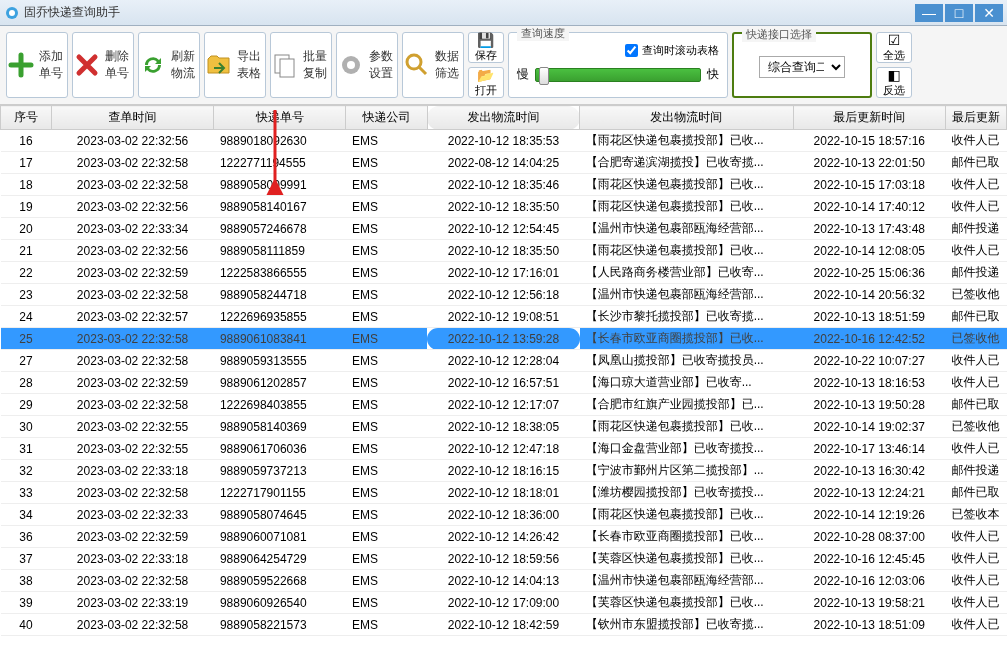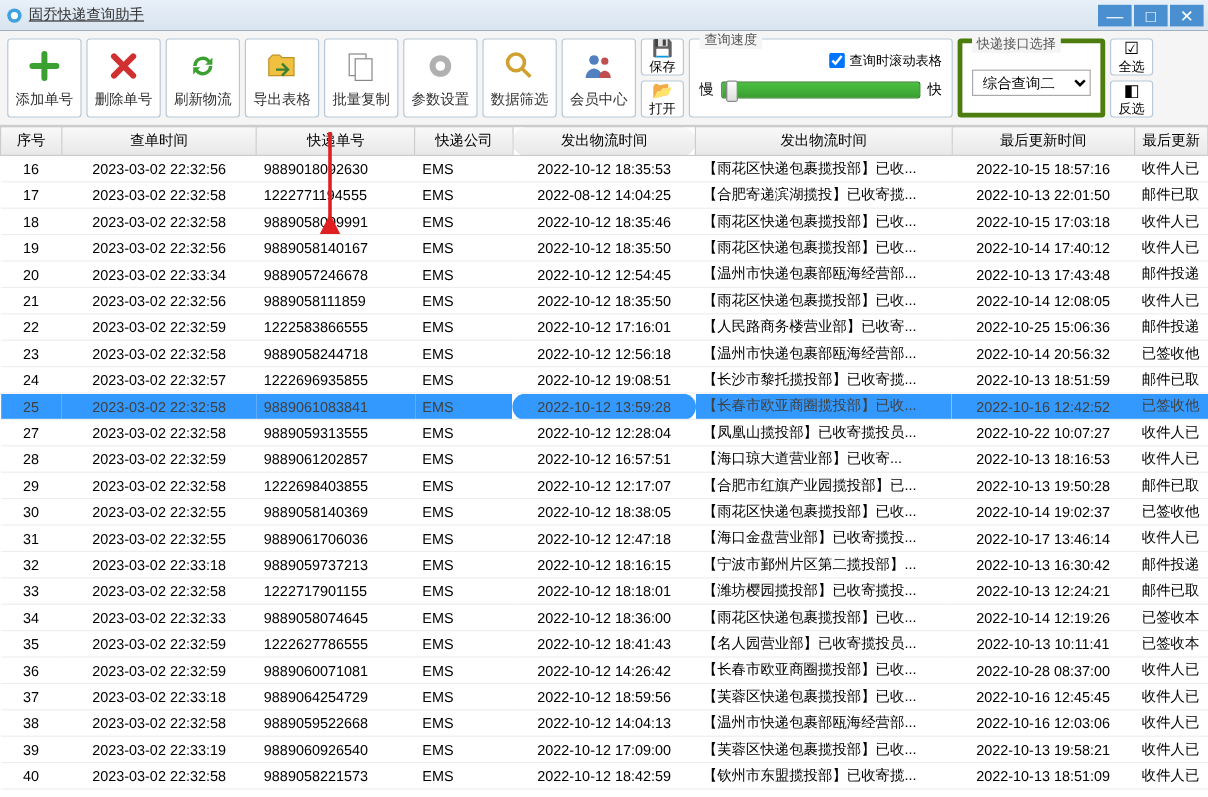--- a/index.html
+++ b/index.html
@@ -1,40 +1,40 @@
 <!DOCTYPE html>
 <html><head>
   <meta charset="utf-8">
   <style>
     * { margin: 0; padding: 0; box-sizing: border-box; }
     body { font-family: "Microsoft YaHei", SimSun, Arial, sans-serif; font-size: 12px; background: #fff; overflow: hidden; }
     
     .title-bar { background: linear-gradient(#e8f0f8, #d8e4f0); height: 26px; display: flex; align-items: center; padding: 0 4px; border-bottom: 1px solid #a0b0c0; }
     .title-icon { width: 16px; height: 16px; margin-right: 4px; display: flex; align-items: center; justify-content: center; }
-    .title-text { flex: 1; font-size: 12px; color: #333; text-decoration: underline; }
+    .title-text { flex: 1; font-size: 12px; color: #333; }
     .win-btns { display: flex; gap: 2px; }
     .win-btn { width: 28px; height: 18px; background: #4a90d0; color: #fff; display: flex; align-items: center; justify-content: center; font-size: 14px; cursor: pointer; }
     .win-btn.close { background: #4a90d0; }
     
     .toolbar { background: #f5f5f5; padding: 6px; display: flex; gap: 4px; border-bottom: 1px solid #ccc; align-items: flex-start; }
-    .tb-btn { width: 62px; height: 66px; background: #fff; border: 1px solid #b8c8d8; border-radius: 3px; display: flex; flex-direction: column; align-items: center; justify-content: center; cursor: pointer; gap: 4px; }
+    .tb-btn { width: 62px; height: 66px; background: #fff; border: 1px solid #b8c8d8; border-radius: 3px; display: flex; flex-direction: row; align-items: center; justify-content: center; cursor: pointer; gap: 4px; }
     .tb-icon { width: 32px; height: 32px; display: flex; align-items: center; justify-content: center; font-size: 24px; }
     .tb-label { font-size: 12px; color: #333; }
     .tb-narrow { width: 36px; height: 66px; display: flex; flex-direction: column; justify-content: space-between; }
     .tb-mini { height: 31px; border: 1px solid #b8c8d8; background: #fff; border-radius: 3px; display: flex; flex-direction: column; align-items: center; justify-content: center; cursor: pointer; font-size: 11px; }
     .tb-mini-icon { font-size: 14px; }
     
     .speed-box { border: 1px solid #b8c8d8; border-radius: 3px; padding: 2px 8px; width: 220px; height: 66px; background: #fff; position: relative; }
     .speed-title { position: absolute; top: -7px; left: 8px; background: #f5f5f5; padding: 0 4px; font-size: 11px; color: #555; }
     .speed-check { display: flex; align-items: center; justify-content: flex-end; margin-top: 8px; gap: 4px; font-size: 11px; }
     .speed-slider { display: flex; align-items: center; gap: 6px; margin-top: 8px; }
     .slider-track { flex: 1; height: 14px; background: linear-gradient(#4ac040, #3aa030); border: 1px solid #2a8020; border-radius: 2px; position: relative; }
     .slider-thumb { position: absolute; left: 3px; top: -2px; width: 10px; height: 18px; background: linear-gradient(#fff, #ddd); border: 1px solid #888; border-radius: 2px; }
     
-    .iface-box { border: 4px solid #4d7c0f; border-radius: 3px; padding: 2px 8px; width: 123px; height: 66px; background: #fff; position: relative; }
+    .iface-box { border: 2px solid #4d7c0f; border-radius: 3px; padding: 2px 25px; width: 140px; height: 66px; background: #fff; position: relative; }
     .iface-title { position: absolute; top: -7px; left: 8px; background: #f5f5f5; padding: 0 4px; font-size: 11px; color: #555; }
     .iface-select { margin-top: 20px; width: 100%; height: 22px; border: 1px solid #aaa; font-size: 12px; padding: 0 4px; background: #fff; }
     
     .table-wrap { overflow: auto; height: calc(664px - 26px - 80px); position: relative; }
     .arrow-overlay { position: absolute; left: 265px; top: 0; width: 20px; height: 90px; pointer-events: none; z-index: 10; }
     
     table { border-collapse: collapse; width: 100%; table-layout: fixed; }
     th { background: linear-gradient(#f8f8f8, #e8e8e8); border: 1px solid #ccc; padding: 0 6px; font-weight: normal; font-size: 12px; text-align: center; height: 24px; white-space: nowrap; overflow: hidden; }
     td { border-bottom: 1px solid #eee; padding: 2px 6px; font-size: 12px; height: 19px; white-space: nowrap; overflow: hidden; text-overflow: ellipsis; }
     tr.selected td { background: #3399ff; color: #404040; }
@@ -119,31 +119,20 @@
     <span class="tb-label">参数设置</span>
   </div>
   <div class="tb-btn">
     <span class="tb-icon">
         <svg width="28" height="28">
           <circle cx="11" cy="11" r="7" fill="none" stroke="#d0a030" stroke-width="3"></circle>
           <path d="M16 16l7 7" stroke="#d0a030" stroke-width="3"></path>
         </svg>
       </span>
     <span class="tb-label">数据筛选</span>
-  </div>
-  <div class="tb-btn">
-    <span class="tb-icon">
-        <svg width="28" height="28">
-          <circle cx="10" cy="9" r="4" fill="#5080c0"></circle>
-          <path d="M3 24c0-5 4-8 7-8s7 3 7 8z" fill="#5080c0"></path>
-          <circle cx="19" cy="10" r="3" fill="#c05050"></circle>
-          <path d="M14 24c0-4 3-6 5-6s5 2 5 6z" fill="#c05050"></path>
-        </svg>
-      </span>
-    <span class="tb-label">会员中心</span>
   </div>
   <div class="tb-narrow">
     <div class="tb-mini">
         <span class="tb-mini-icon">💾</span>
         <span>保存</span>
       </div>
     <div class="tb-mini">
         <span class="tb-mini-icon">📂</span>
         <span>打开</span>
       </div>
@@ -380,30 +369,20 @@
           <td class="col-seq">34</td>
           <td class="col-qtime">2023-03-02 22:32:33</td>
           <td class="col-trackno">9889058074645</td>
           <td class="col-company">EMS</td>
           <td class="col-shiptime">2022-10-12 18:36:00</td>
           <td class="col-shipinfo">【雨花区快递包裹揽投部】已收...</td>
           <td class="col-updtime">2022-10-14 12:19:26</td>
           <td class="col-updinfo">已签收本</td>
         </tr>
         <tr>
-          <td class="col-seq">35</td>
-          <td class="col-qtime">2023-03-02 22:32:59</td>
-          <td class="col-trackno">1222627786555</td>
-          <td class="col-company">EMS</td>
-          <td class="col-shiptime">2022-10-12 18:41:43</td>
-          <td class="col-shipinfo">【名人园营业部】已收寄揽投员...</td>
-          <td class="col-updtime">2022-10-13 10:11:41</td>
-          <td class="col-updinfo">已签收本</td>
-        </tr>
-        <tr>
           <td class="col-seq">36</td>
           <td class="col-qtime">2023-03-02 22:32:59</td>
           <td class="col-trackno">9889060071081</td>
           <td class="col-company">EMS</td>
           <td class="col-shiptime">2022-10-12 14:26:42</td>
           <td class="col-shipinfo">【长春市欧亚商圈揽投部】已收...</td>
           <td class="col-updtime">2022-10-28 08:37:00</td>
           <td class="col-updinfo">收件人已</td>
         </tr>
         <tr>

